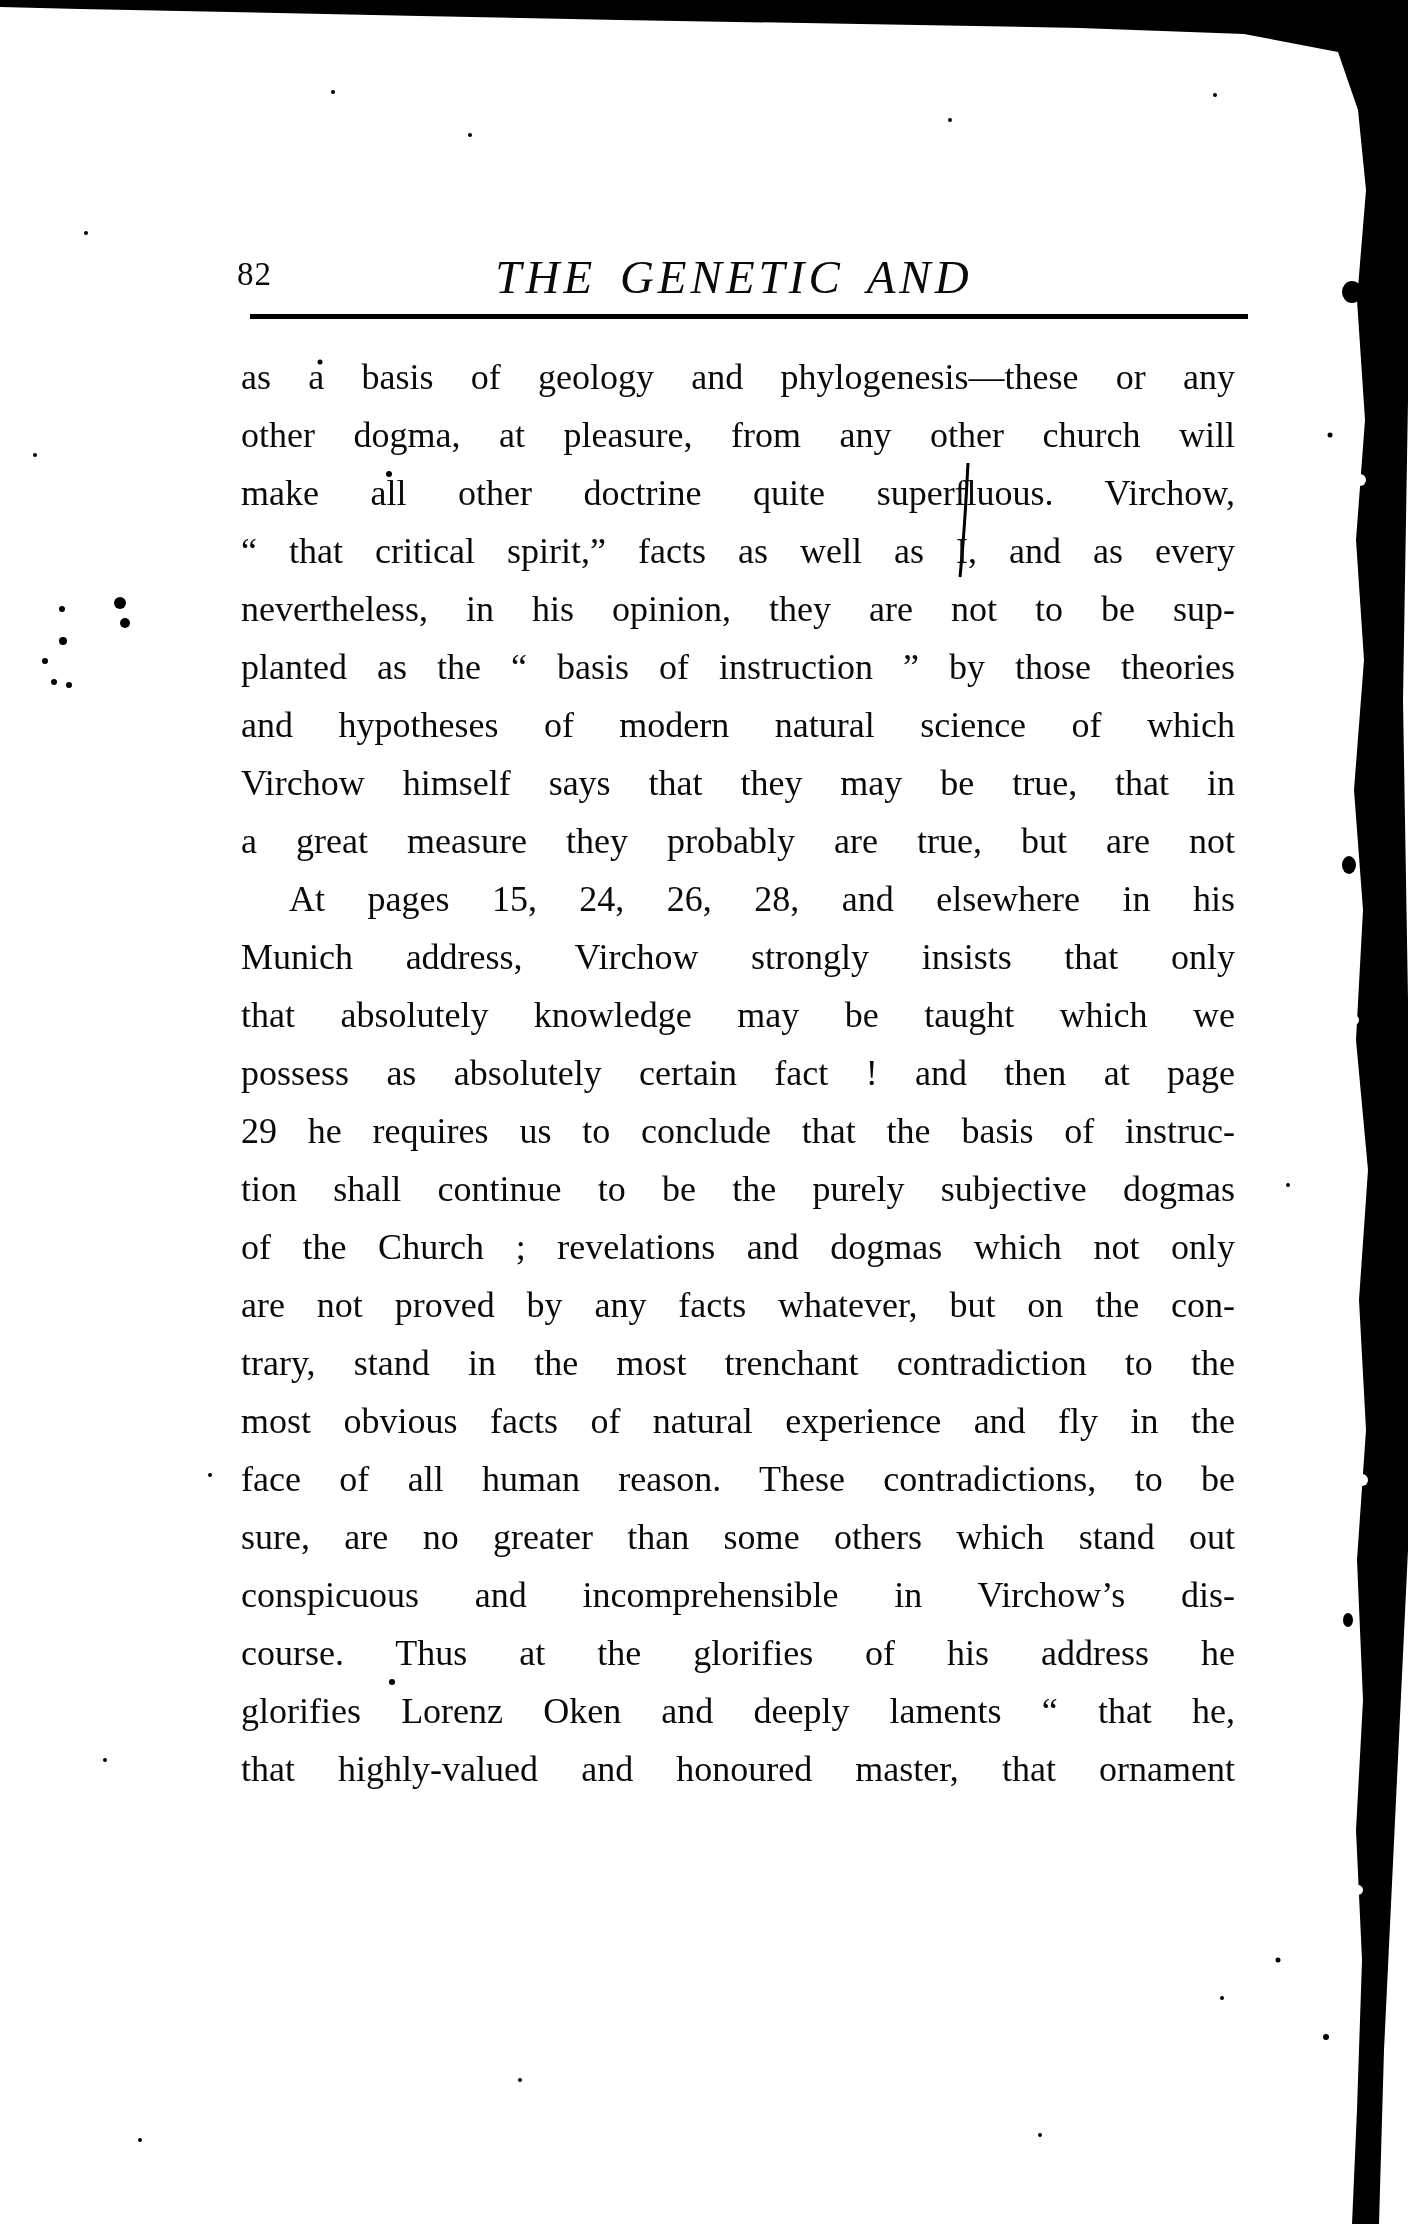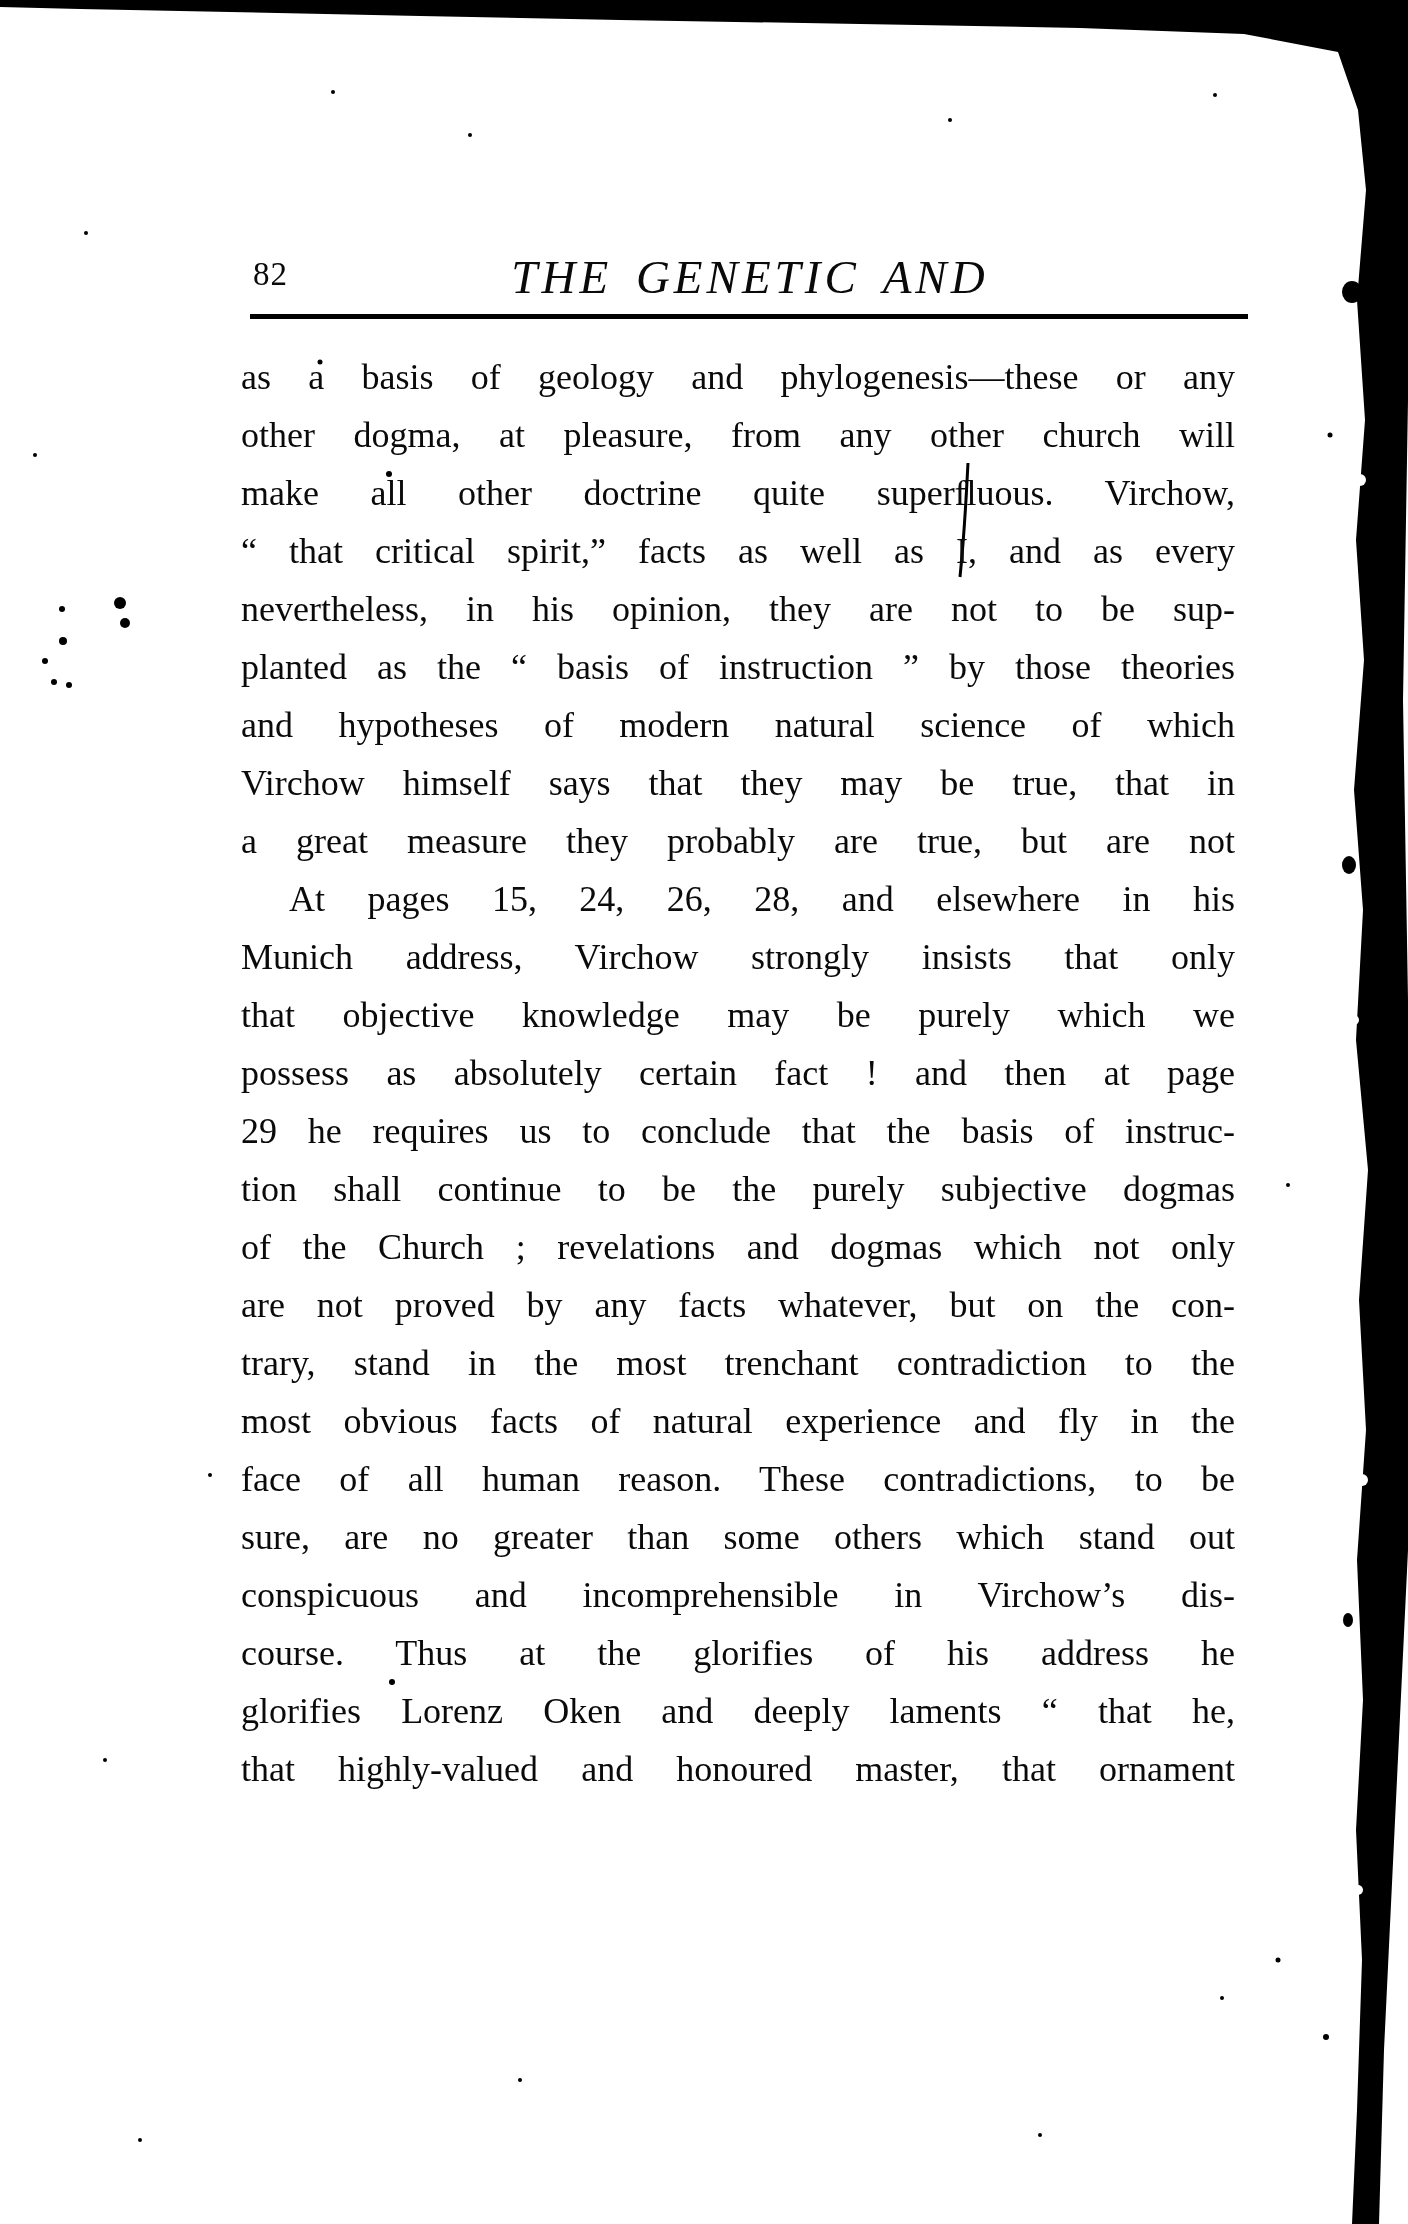--- a/index.html
+++ b/index.html
@@ -4,21 +4,21 @@
 <style>
   html,body{margin:0;padding:0;background:#777;}
   .page{
     position:relative;
     width:1408px;height:2224px;
     background:#ffffff;
     overflow:hidden;
     font-family:"Liberation Serif", serif;
     color:#0a0a0a;
   }
-  .header-row{position:absolute;left:253px;top:250px;width:994px;height:50px;}
+  .header-row{position:absolute;left:237px;top:250px;width:994px;height:50px;}
   .page-number{position:absolute;left:0;top:6px;font-size:33px;letter-spacing:1px;}
   .running-title{
     position:absolute;left:0;right:0;top:0;text-align:center;
     font-style:italic;font-size:47px;letter-spacing:4px;word-spacing:8px;
   }
   .head-rule{position:absolute;left:250px;top:314px;width:998px;height:5px;background:#000;}
   .body-block{position:absolute;left:241px;top:348px;width:994px;}
   .line{
     font-size:36px;line-height:58px;height:58px;
     text-align:justify;text-align-last:justify;
@@ -95,21 +95,21 @@
     <div class="line">other dogma, at pleasure, from any other church will</div>
     <div class="line">make all other doctrine quite superfluous.  Virchow,</div>
     <div class="line">“ that critical spirit,” facts as well as I, and as every</div>
     <div class="line">nevertheless, in his opinion, they are not to be sup-</div>
     <div class="line">planted as the “ basis of instruction ” by those theories</div>
     <div class="line">and hypotheses of modern natural science of which</div>
     <div class="line">Virchow himself says that they may be true, that in</div>
     <div class="line">a great measure they probably are true, but are not</div>
     <div class="line indent">At pages 15, 24, 26, 28, and elsewhere in his</div>
     <div class="line">Munich address, Virchow strongly insists that only</div>
-    <div class="line">that objective knowledge may be purely which we</div>
+    <div class="line">that absolutely knowledge may be taught which we</div>
     <div class="line">possess as absolutely certain fact ! and then at page</div>
     <div class="line">29 he requires us to conclude that the basis of instruc-</div>
     <div class="line">tion shall continue to be the purely subjective dogmas</div>
     <div class="line">of the Church ; revelations and dogmas which not only</div>
     <div class="line">are not proved by any facts whatever, but on the con-</div>
     <div class="line">trary, stand in the most trenchant contradiction to the</div>
     <div class="line">most obvious facts of natural experience and fly in the</div>
     <div class="line">face of all human reason.  These contradictions, to be</div>
     <div class="line">sure, are no greater than some others which stand out</div>
     <div class="line">conspicuous and incomprehensible in Virchow’s dis-</div>

